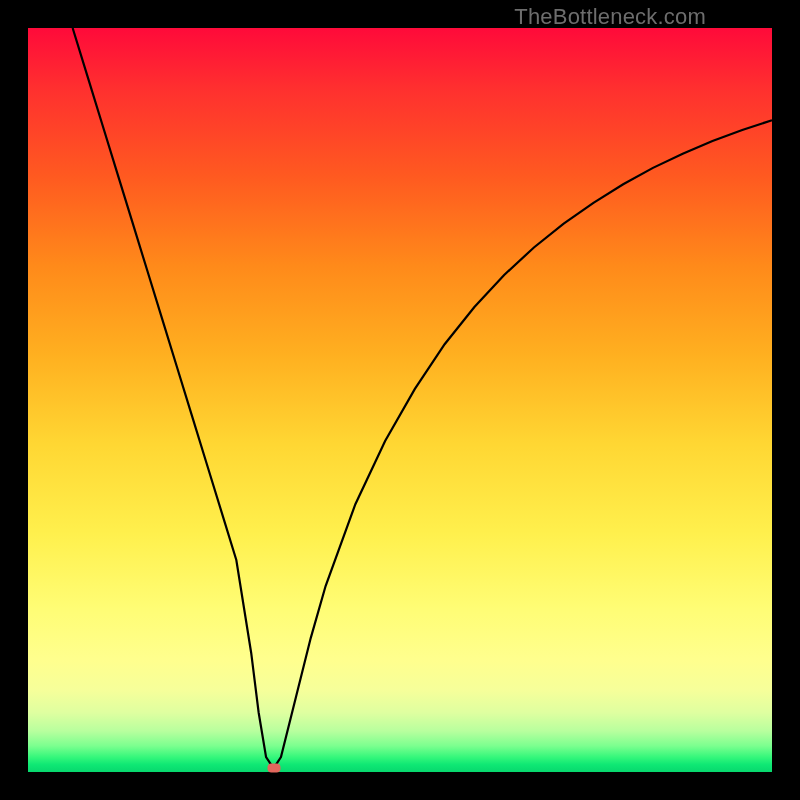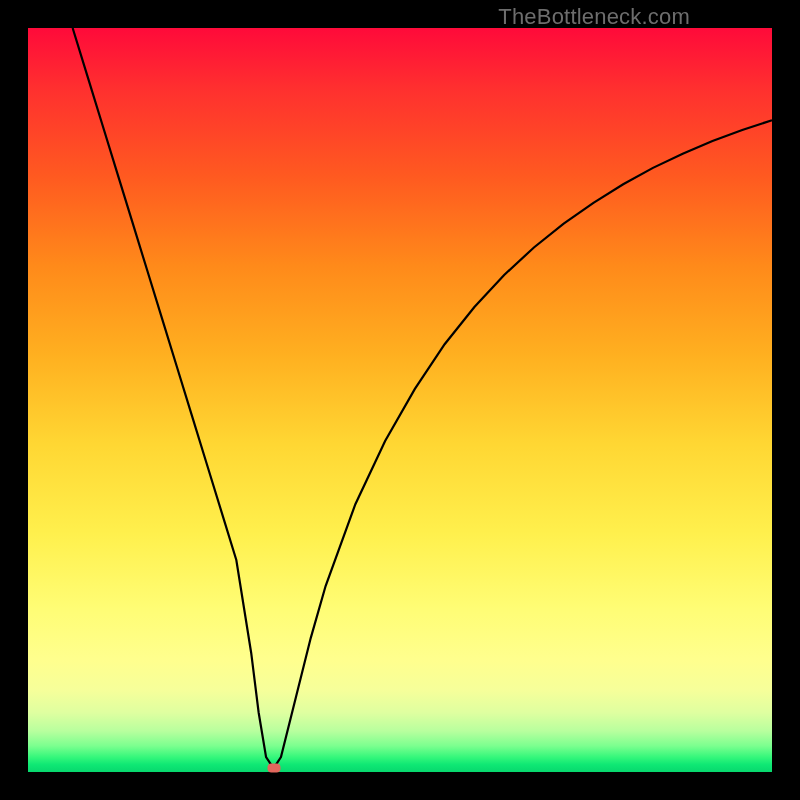--- a/index.html
+++ b/index.html
@@ -11,20 +11,21 @@
     overflow: hidden;
     font-family: Arial, Helvetica, sans-serif;
   }
   .frame {
     position: absolute;
     left: 0;
     top: 0;
     width: 700px;
     height: 800px;
     background: #000;
+    padding-left: 16px;
   }
   .plot-bg {
     position: absolute;
     left: 28px;
     top: 28px;
     width: 744px;
     height: 744px;
     
     background: linear-gradient(
       to bottom,

